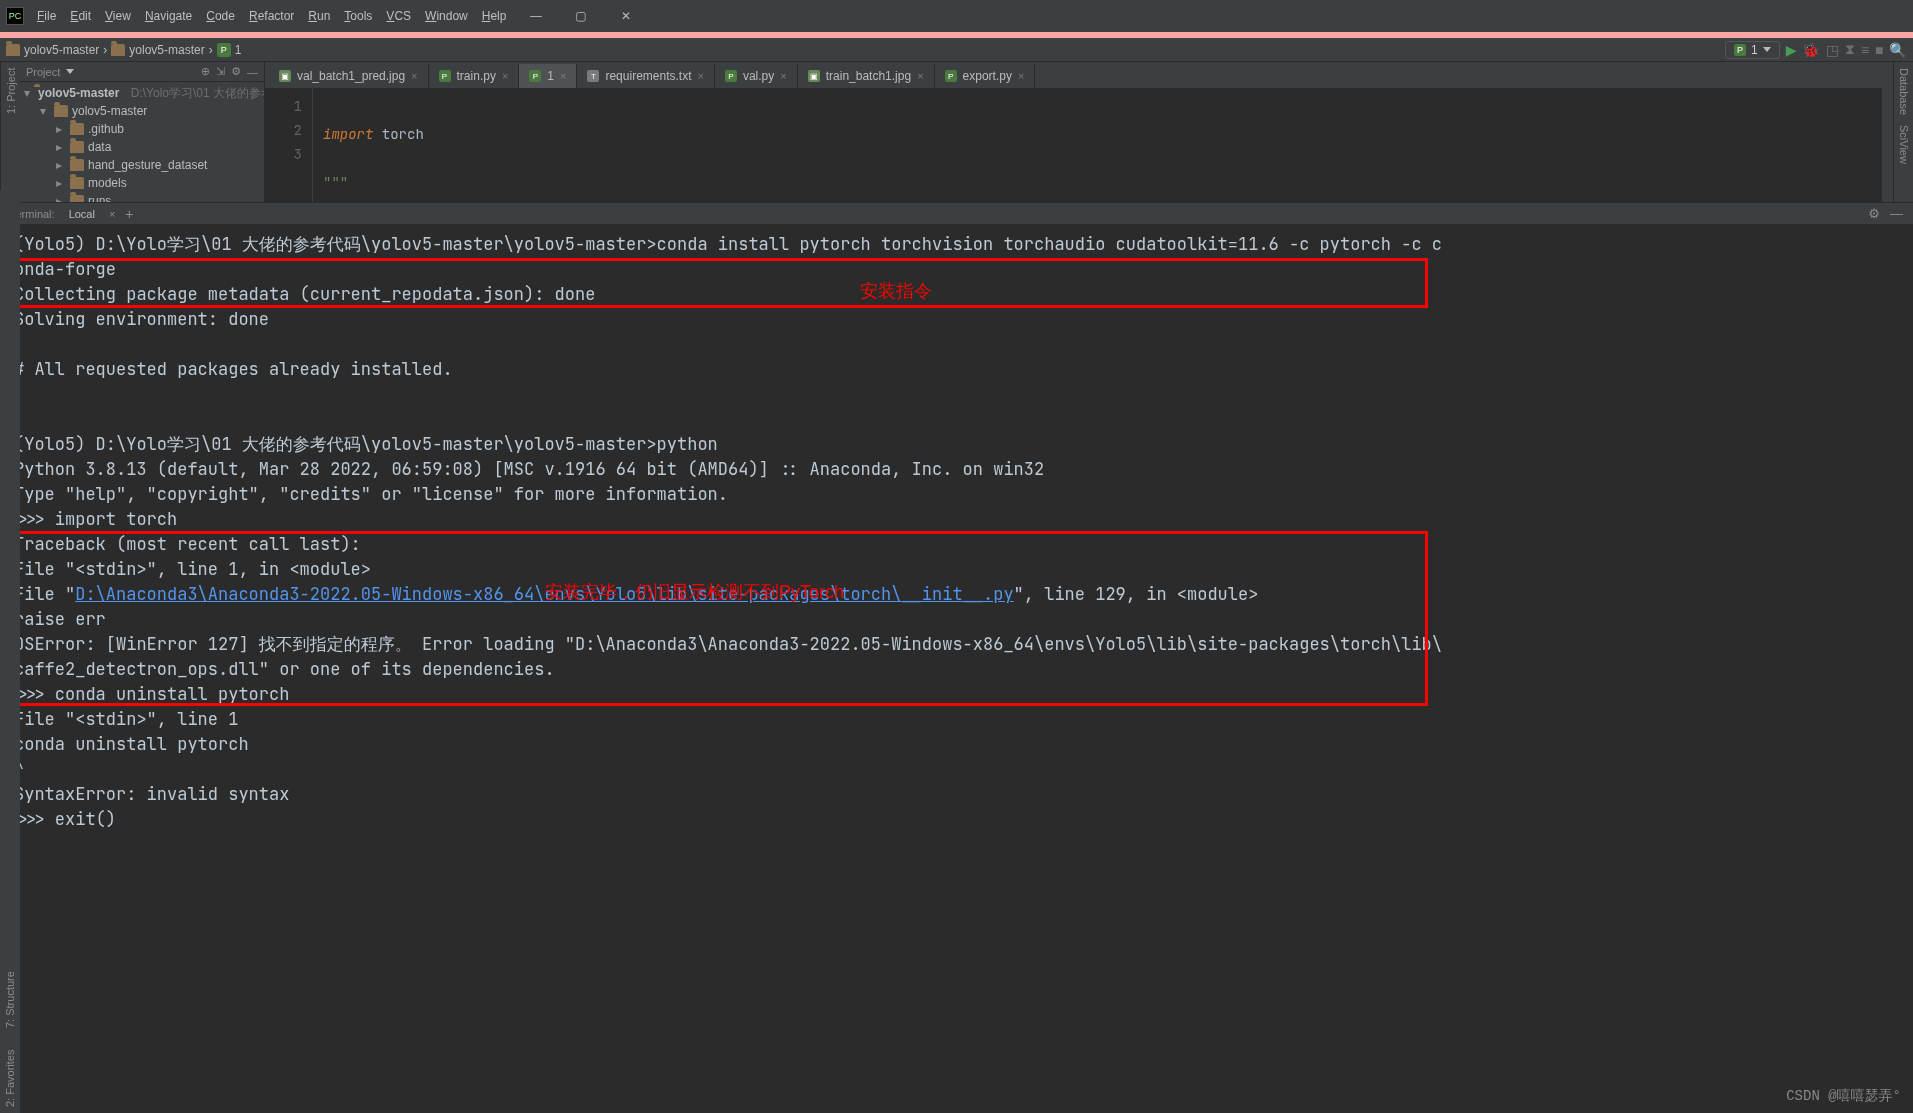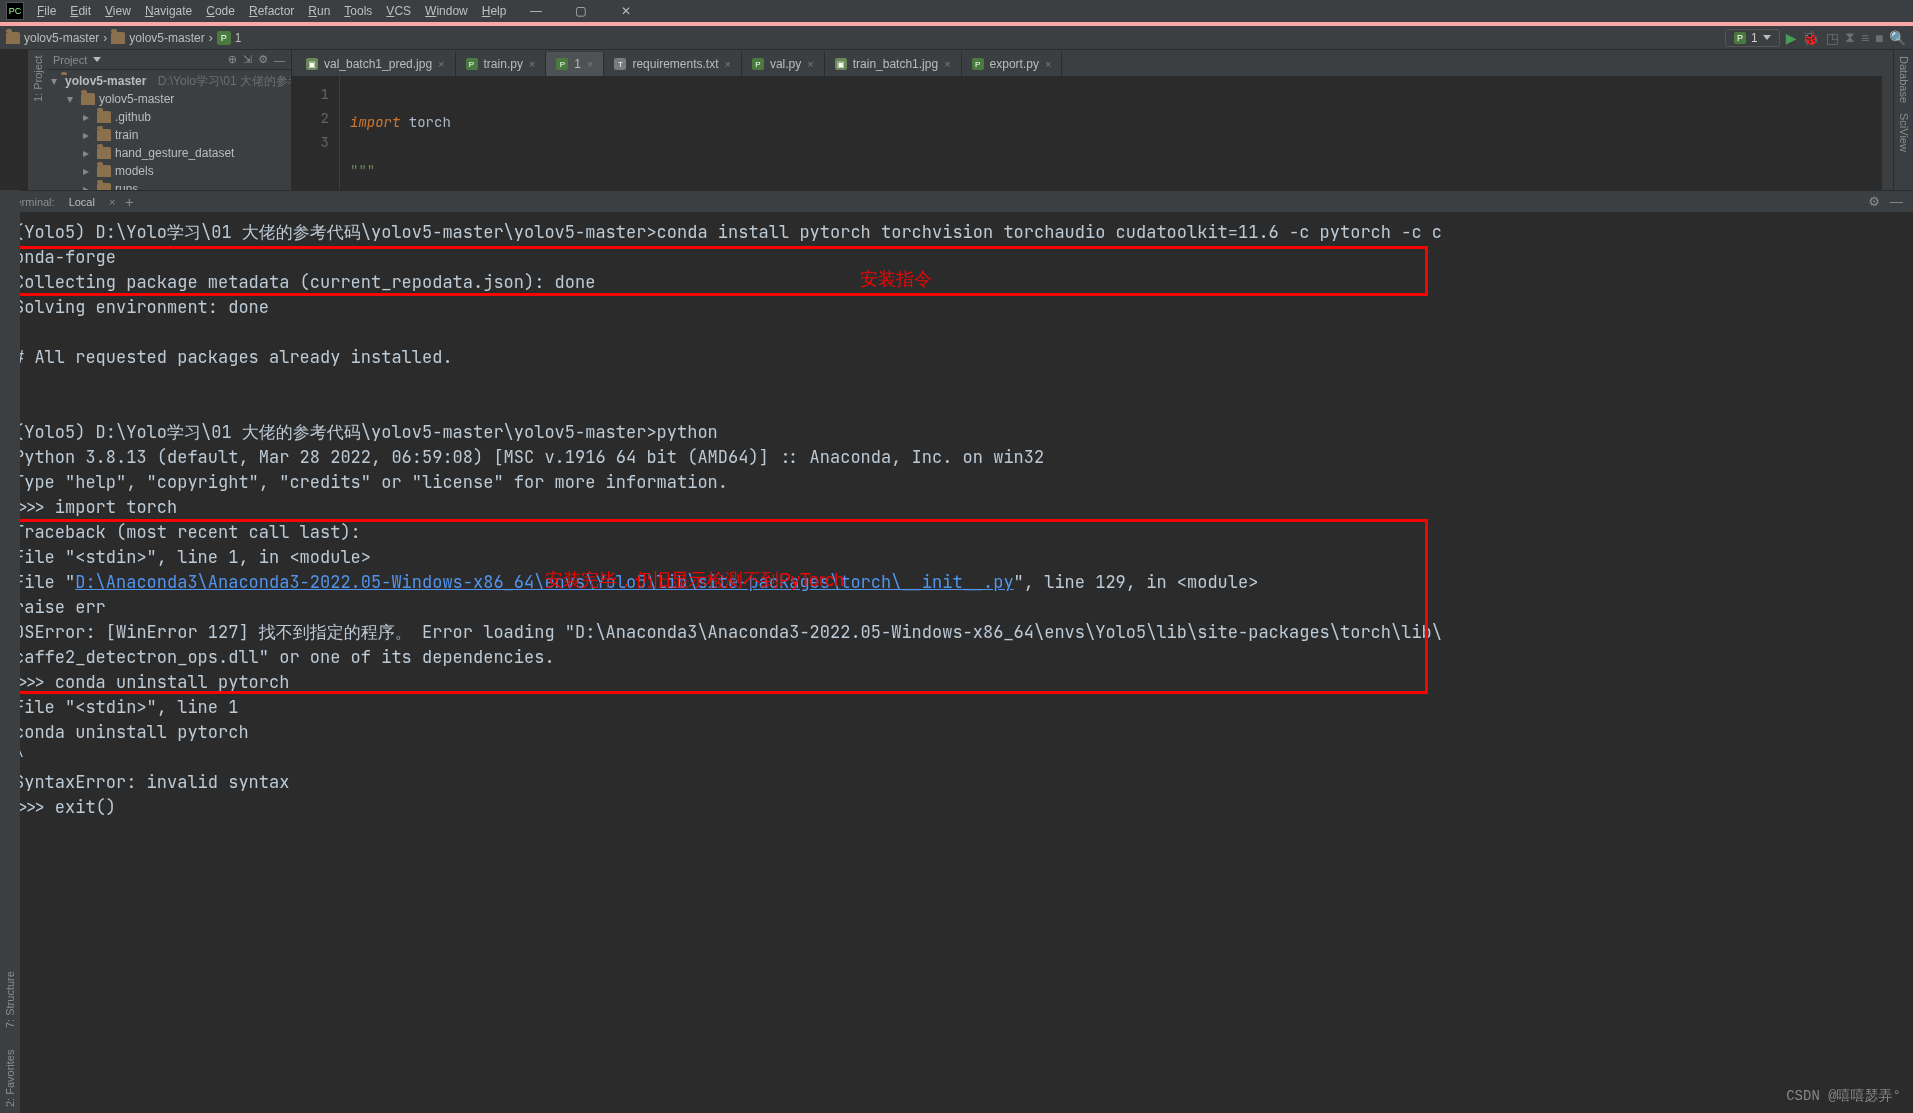--- a/index.html
+++ b/index.html
@@ -1,35 +1,35 @@
 <!DOCTYPE html>
 <html><head>
 <meta charset="utf-8">
 <style>
   * { margin:0; padding:0; box-sizing:border-box; }
   body { font-family:"Segoe UI",Arial,sans-serif; background:#2b2b2b; color:#bbb; width:1913px; height:1113px; overflow:hidden; font-size:12px; }
-  .title-bar { height:26px; background:#3c3f41; display:flex; align-items:center; border-bottom:4px solid #fca5a5; }
+  .title-bar { height:38px; background:#3c3f41; display:flex; align-items:center; border-bottom:6px solid #fca5a5; }
   .title-bar .pc-icon { width:18px; height:18px; margin:0 6px; background:#000; color:#9f9; font-size:9px; display:flex; align-items:center; justify-content:center; border:1px solid #555; }
   .menu-item { padding:0 7px; cursor:pointer; color:#bfbfbf; }
   .menu-item u { text-decoration:underline; }
   .title-text { margin-left:16px; color:#787878; flex:1; }
   .win-controls { display:flex; height:100%; }
   .win-btn { width:45px; display:flex; align-items:center; justify-content:center; color:#bbb; cursor:pointer; }
   .breadcrumb-bar { height:24px; background:#3c3f41; display:flex; align-items:center; padding:0 6px; justify-content:space-between; border-bottom:1px solid #2b2b2b; }
   .crumbs { display:flex; align-items:center; gap:4px; }
   .crumb { display:flex; align-items:center; gap:4px; color:#bbb; }
   .folder-icon { width:14px; height:12px; background:#8a704c; border-radius:2px 2px 0 0; position:relative; }
   .folder-icon::before { content:""; position:absolute; left:0; top:-3px; width:6px; height:3px; background:#8a704c; border-radius:2px 2px 0 0; }
   .py-icon { width:14px; height:14px; background:#4b7a3f; border-radius:2px; color:#fff; font-size:9px; display:flex; align-items:center; justify-content:center; }
   .run-controls { display:flex; align-items:center; gap:6px; }
   .run-config { border:1px solid #555; padding:0 8px; height:18px; display:flex; align-items:center; color:#ccc; border-radius:3px; gap:5px; }
   .tri-down { width:0; height:0; border-left:4px solid transparent; border-right:4px solid transparent; border-top:5px solid #bbb; }
   .run-ico { color:#499c54; font-size:14px; }
   .tb-ico { color:#6e6e6e; font-size:14px; }
-  .main-row { display:flex; height:140px;padding-left:27px; }
+  .main-row { display:flex; height:140px; }
   .left-rail { width:20px; background:#3c3f41; writing-mode:vertical-rl; transform:rotate(180deg); color:#8c8c8c; display:flex; align-items:center; justify-content:flex-end; padding:6px 0; font-size:11px; border-right:1px solid #2b2b2b; gap:20px; }
   .right-rail { width:20px; background:#3c3f41; writing-mode:vertical-rl; color:#8c8c8c; display:flex; align-items:center; justify-content:flex-start; padding:6px 0; font-size:11px; border-left:1px solid #2b2b2b; gap:10px; }
   .project-pane { width:245px; background:#3c3f41; border-right:1px solid #2b2b2b; display:flex; flex-direction:column; }
   .project-head { height:22px; display:flex; align-items:center; padding:0 6px; font-size:11px; color:#8c8c8c; border-bottom:1px solid #2b2b2b; gap:6px; }
   .project-head .sp { flex:1; }
   .tree { padding:2px 0; font-size:12px; color:#bbb; overflow:hidden; }
   .tree-row { display:flex; align-items:center; height:18px; gap:4px; white-space:nowrap; overflow:hidden; }
   .tree-row .arr { width:10px; color:#888; }
   .tree-row .dim { color:#6e6e6e; }
   .editor { flex:1; background:#2b2b2b; display:flex; flex-direction:column; }
@@ -144,21 +144,21 @@
             <span>yolov5-master</span>
           </div>
           <div class="tree-row" style="padding-left: 36px;">
             <span class="arr">▸</span>
             <span class="folder-icon"></span>
             <span>.github</span>
           </div>
           <div class="tree-row" style="padding-left: 36px;">
             <span class="arr">▸</span>
             <span class="folder-icon"></span>
-            <span>train</span>
+            <span>data</span>
           </div>
           <div class="tree-row" style="padding-left: 36px;">
             <span class="arr">▸</span>
             <span class="folder-icon"></span>
             <span>hand_gesture_dataset</span>
           </div>
           <div class="tree-row" style="padding-left: 36px;">
             <span class="arr">▸</span>
             <span class="folder-icon"></span>
             <span>models</span>

